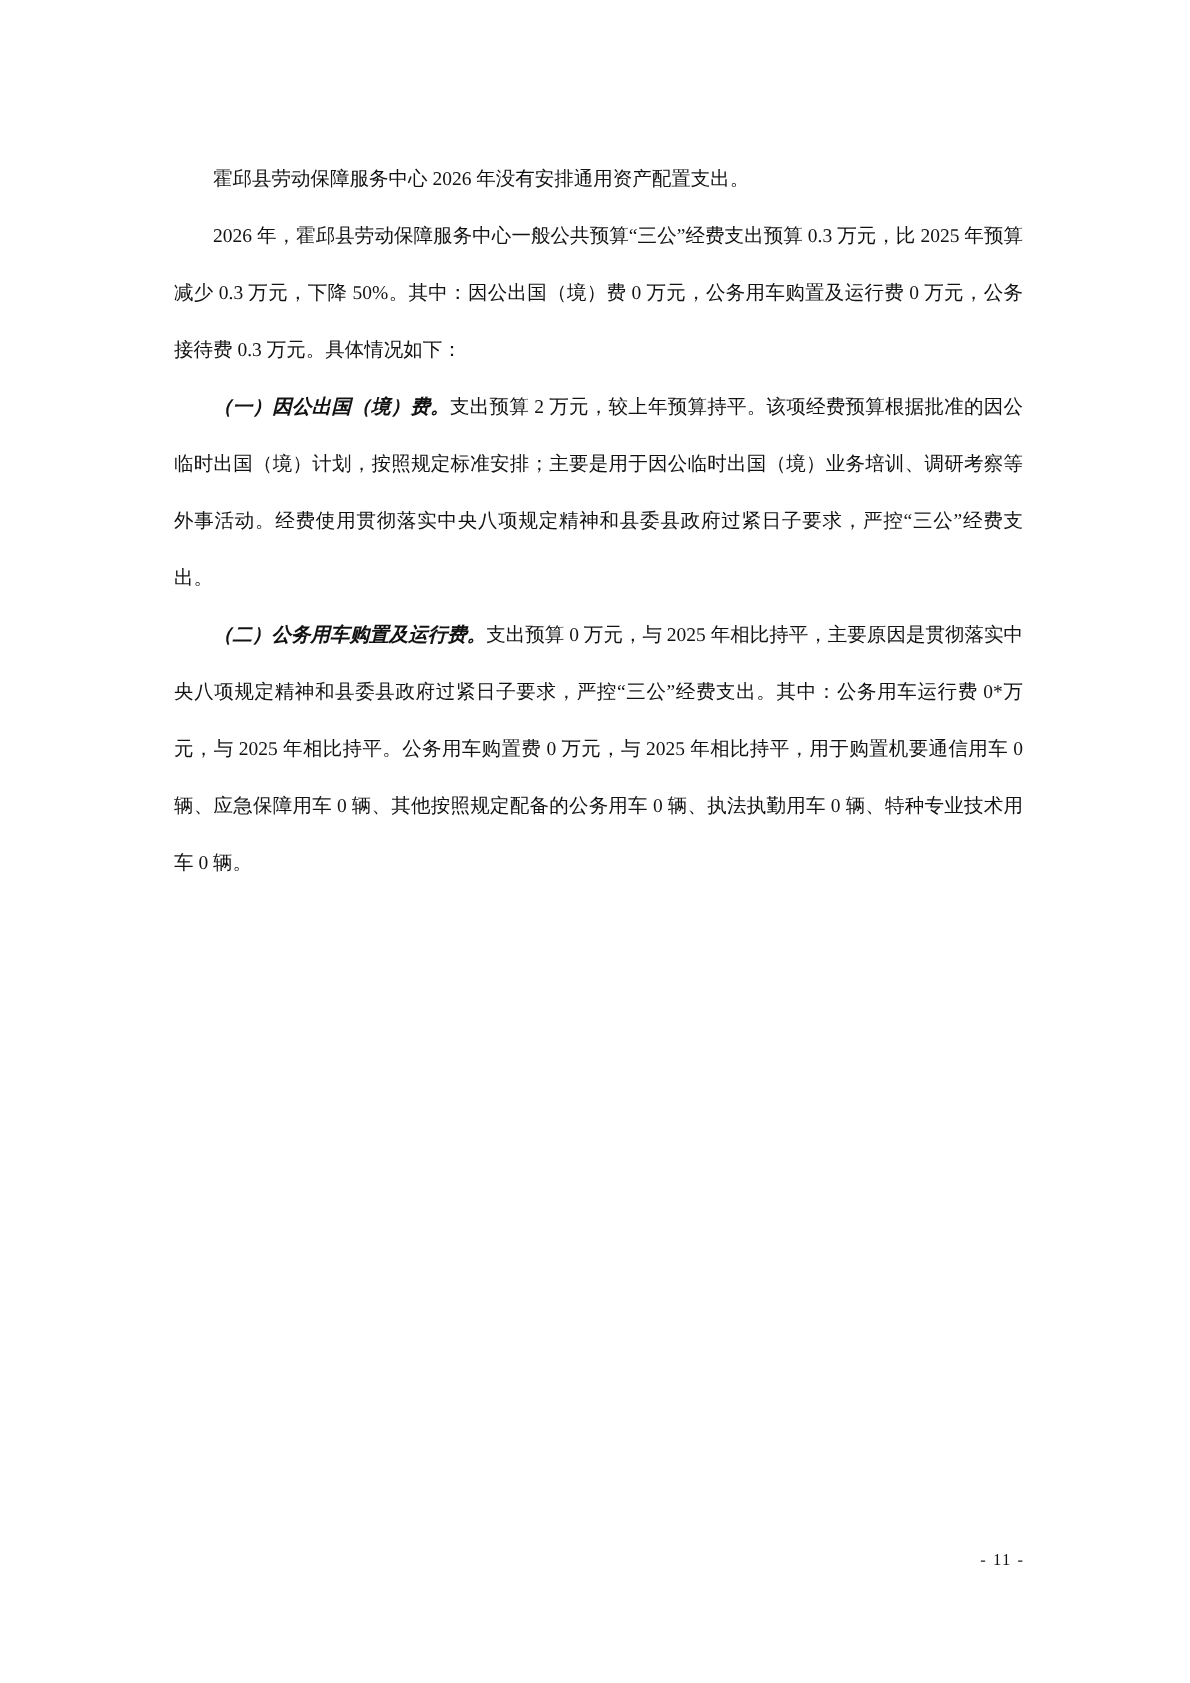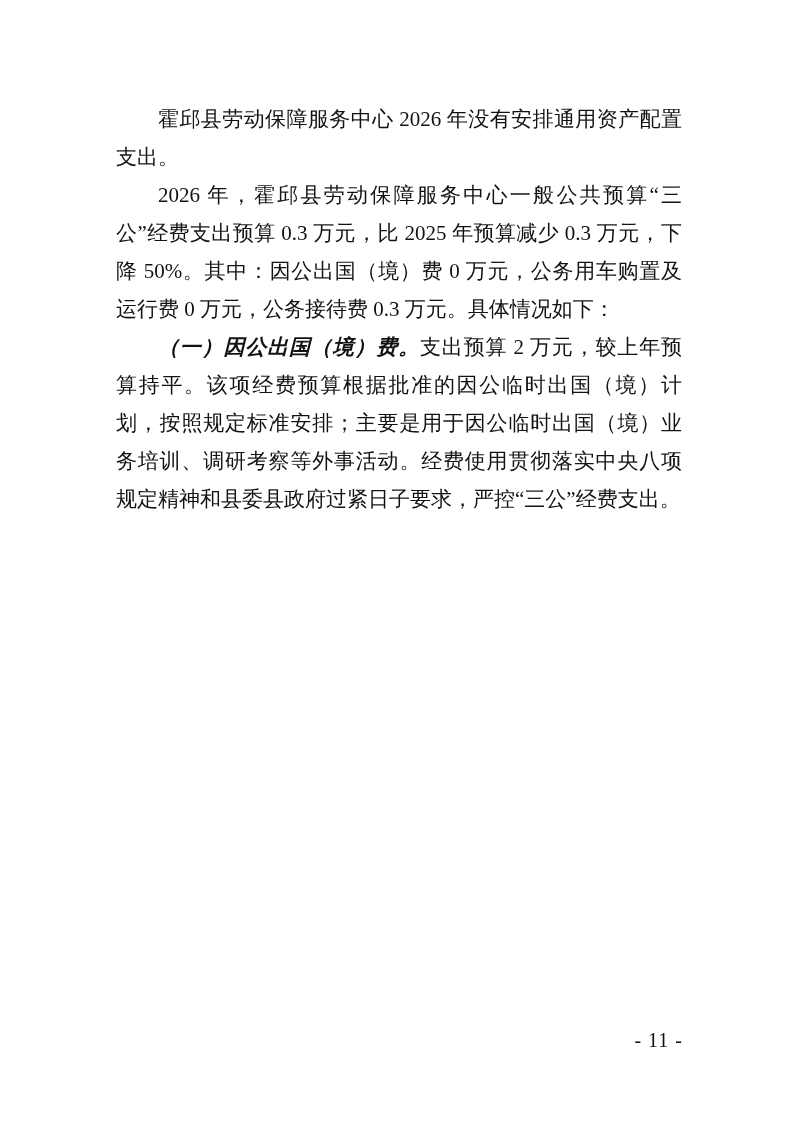--- a/index.html
+++ b/index.html
@@ -17,58 +17,59 @@
     color: #121212;
   }
   .content {
     position: absolute;
     top: 100px;
     left: 116px;
     width: 566px;
   }
   p.body-para, p.heading-para {
     margin: 0;
-    font-size: 21px;
+    font-size: 13px;
     line-height: 38px;
     text-align: justify;
     text-justify: inter-ideograph;
     text-indent: 2em;
     word-break: break-all;
   }
   p.heading-para {
     font-family: "Liberation Sans", "DejaVu Sans", sans-serif;
     font-weight: bold;
   }
   .lead {
     font-family: "Liberation Sans", "DejaVu Sans", sans-serif;
     font-weight: bold;
     font-style: italic;
   }
   .page-number {
     position: absolute;
     top: 1030px;
     right: 110px;
-    font-size: 20px;
+    font-size: 11px;
     line-height: 20px;
     font-family: "Liberation Serif", "DejaVu Serif", serif;
     color: #121212;
     letter-spacing: 1px;
   }
 </style>
 </head>
 <body>
 
 <div class="page">
   <div class="content">
 
     <p class="body-para">霍邱县劳动保障服务中心 2026 年没有安排通用资产配置支出。</p>
 
 
     <p class="body-para">2026 年，霍邱县劳动保障服务中心一般公共预算“三公”经费支出预算 0.3 万元，比 2025 年预算减少 0.3 万元，下降 50%。其中：因公出国（境）费 0 万元，公务用车购置及运行费 0 万元，公务接待费 0.3 万元。具体情况如下：</p>
 
     <p class="body-para"><span class="lead">（一）因公出国（境）费。</span><span>支出预算 2 万元，较上年预算持平。该项经费预算根据批准的因公临时出国（境）计划，按照规定标准安排；主要是用于因公临时出国（境）业务培训、调研考察等外事活动。经费使用贯彻落实中央八项规定精神和县委县政府过紧日子要求，严控“三公”经费支出。</span></p>
 
+    <p class="body-para"><span class="lead">（二）公务用车购置及运行费。</span><span>支出预算 0 万元，与 2025 年相比持平，主要原因是贯彻落实中央八项规定精神和县委县政府过紧日子要求，严控“三公”经费支出。其中：公务用车运行费 0*万元，与 2025 年相比持平。公务用车购置费 0 万元，与 2025 年相比持平，用于购置机要通信用车 0 辆、应急保障用车 0 辆、其他按照规定配备的公务用车 0 辆、执法执勤用车 0 辆、特种专业技术用车 0 辆。</span></p>
 
 
   </div>
 
   <div class="page-number">- 11 -</div>
 </div>
 
 </body></html>

